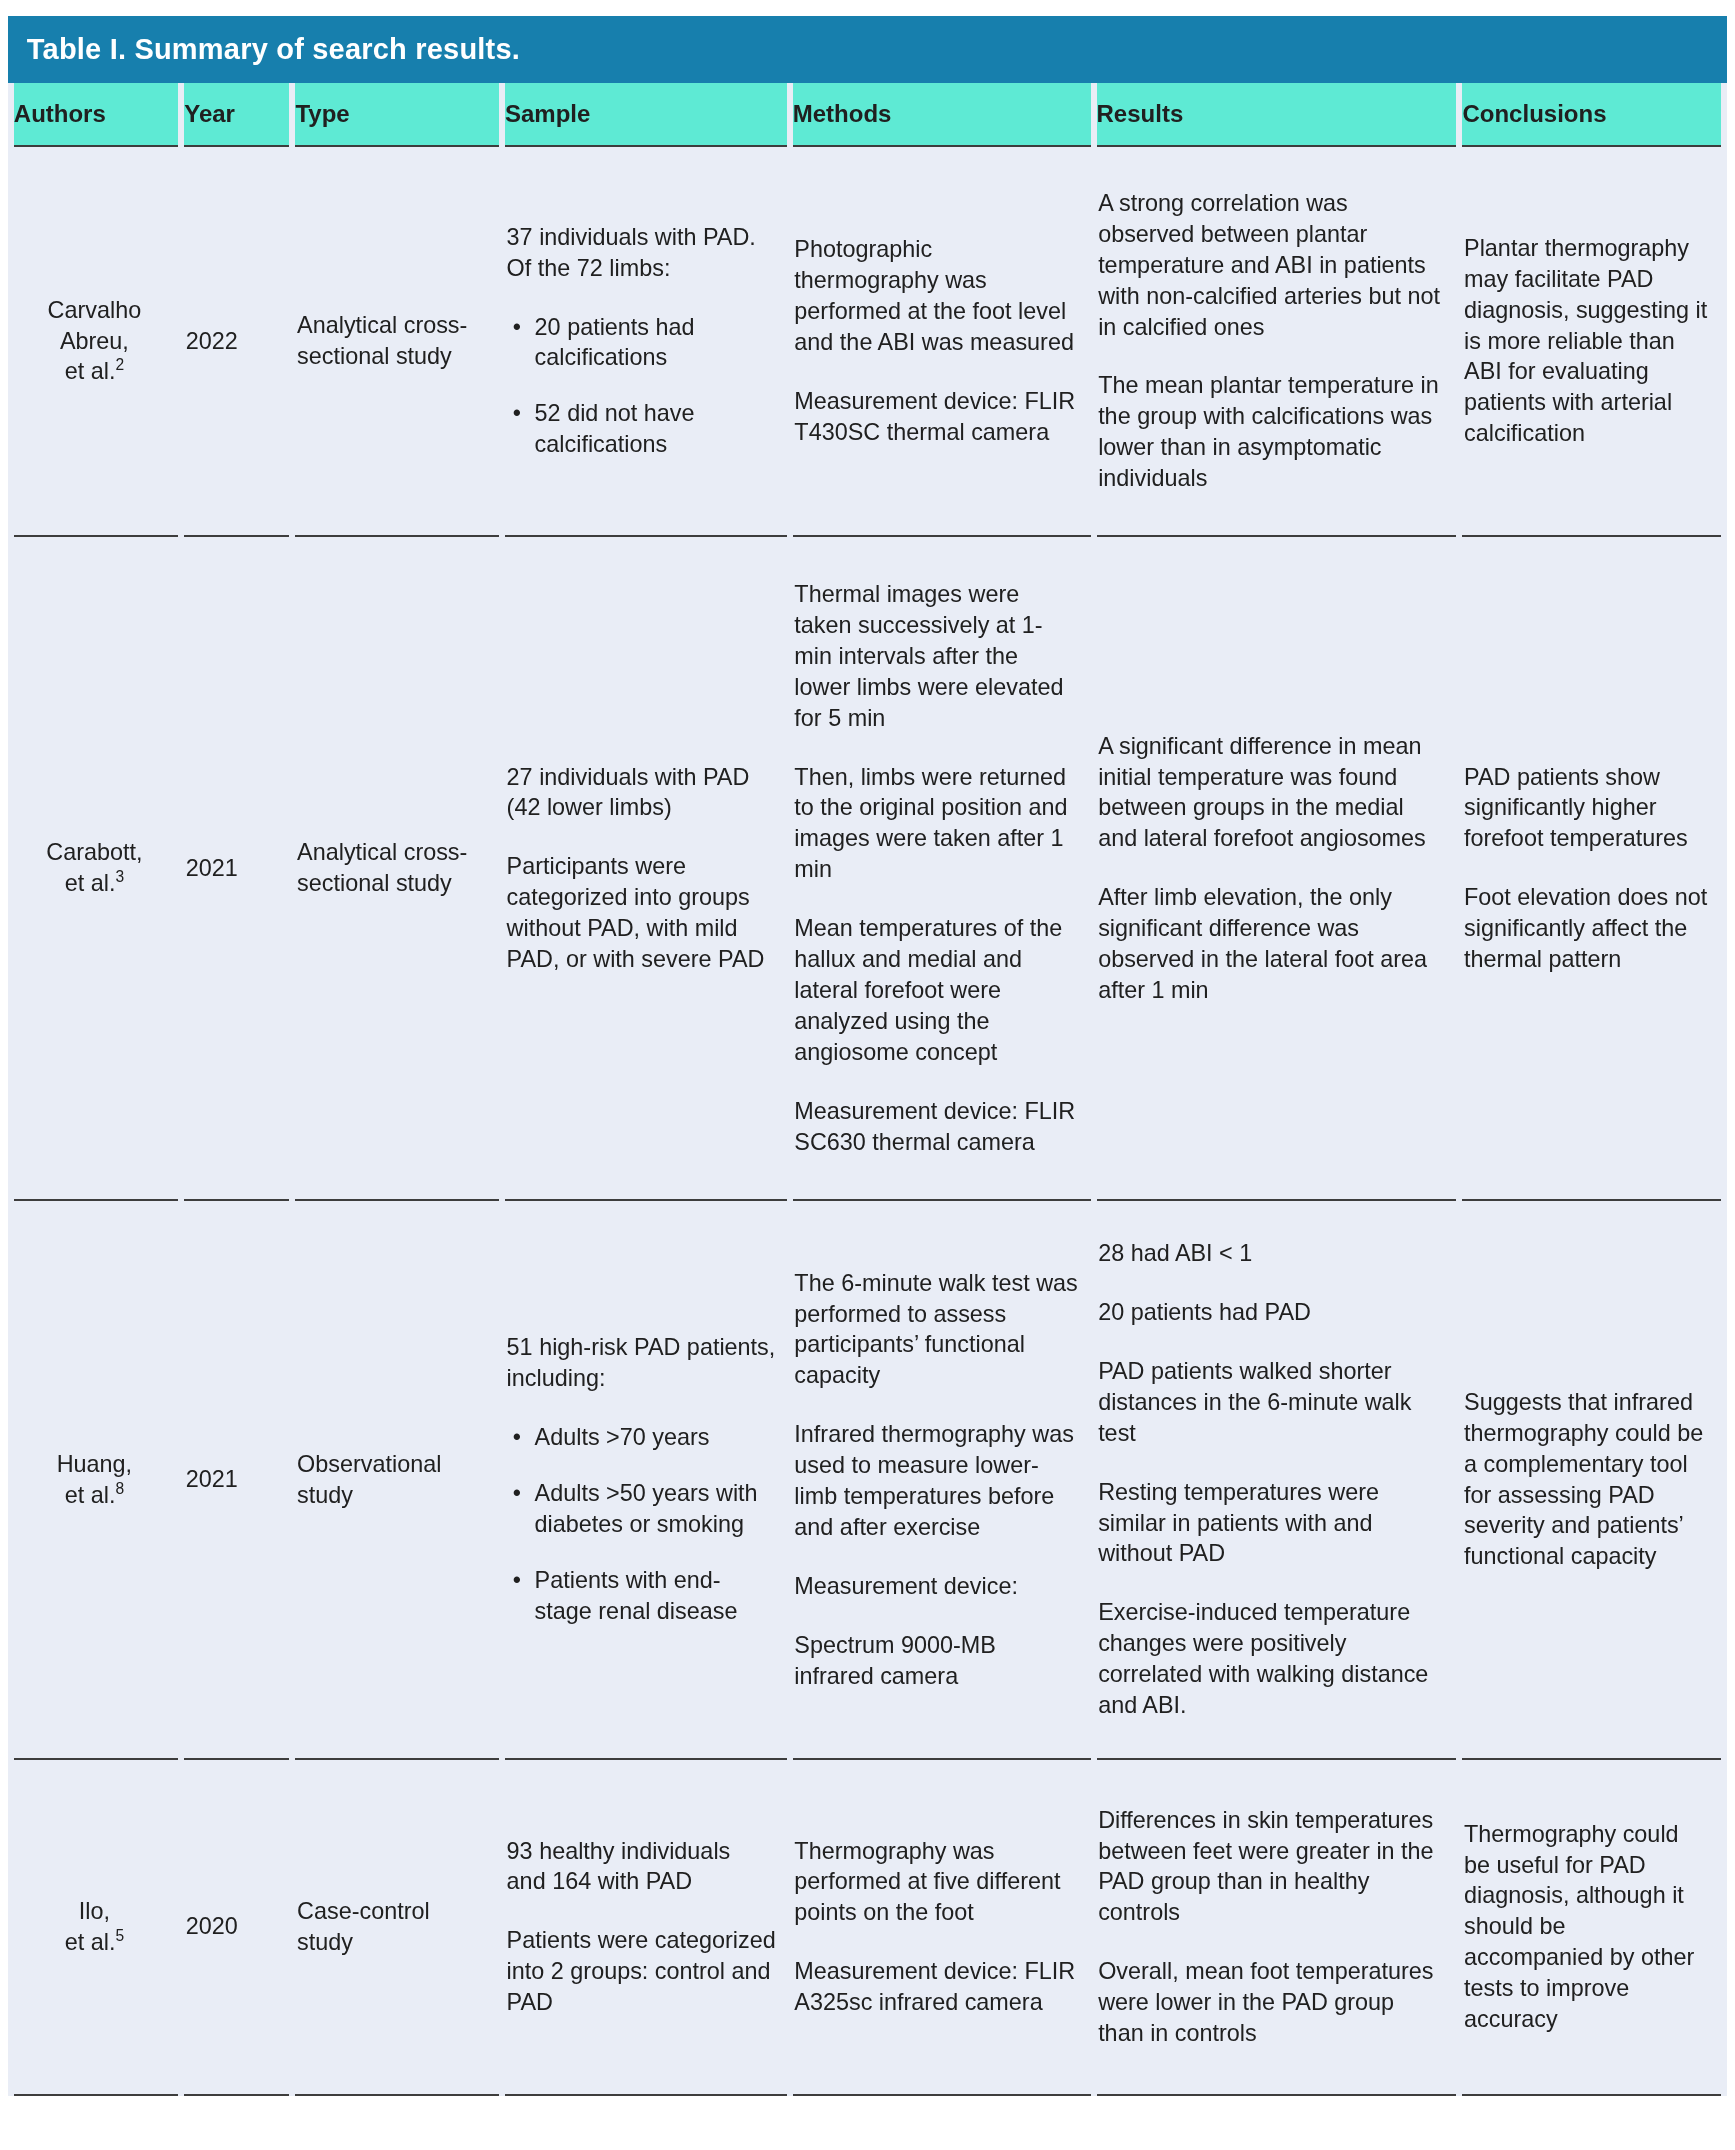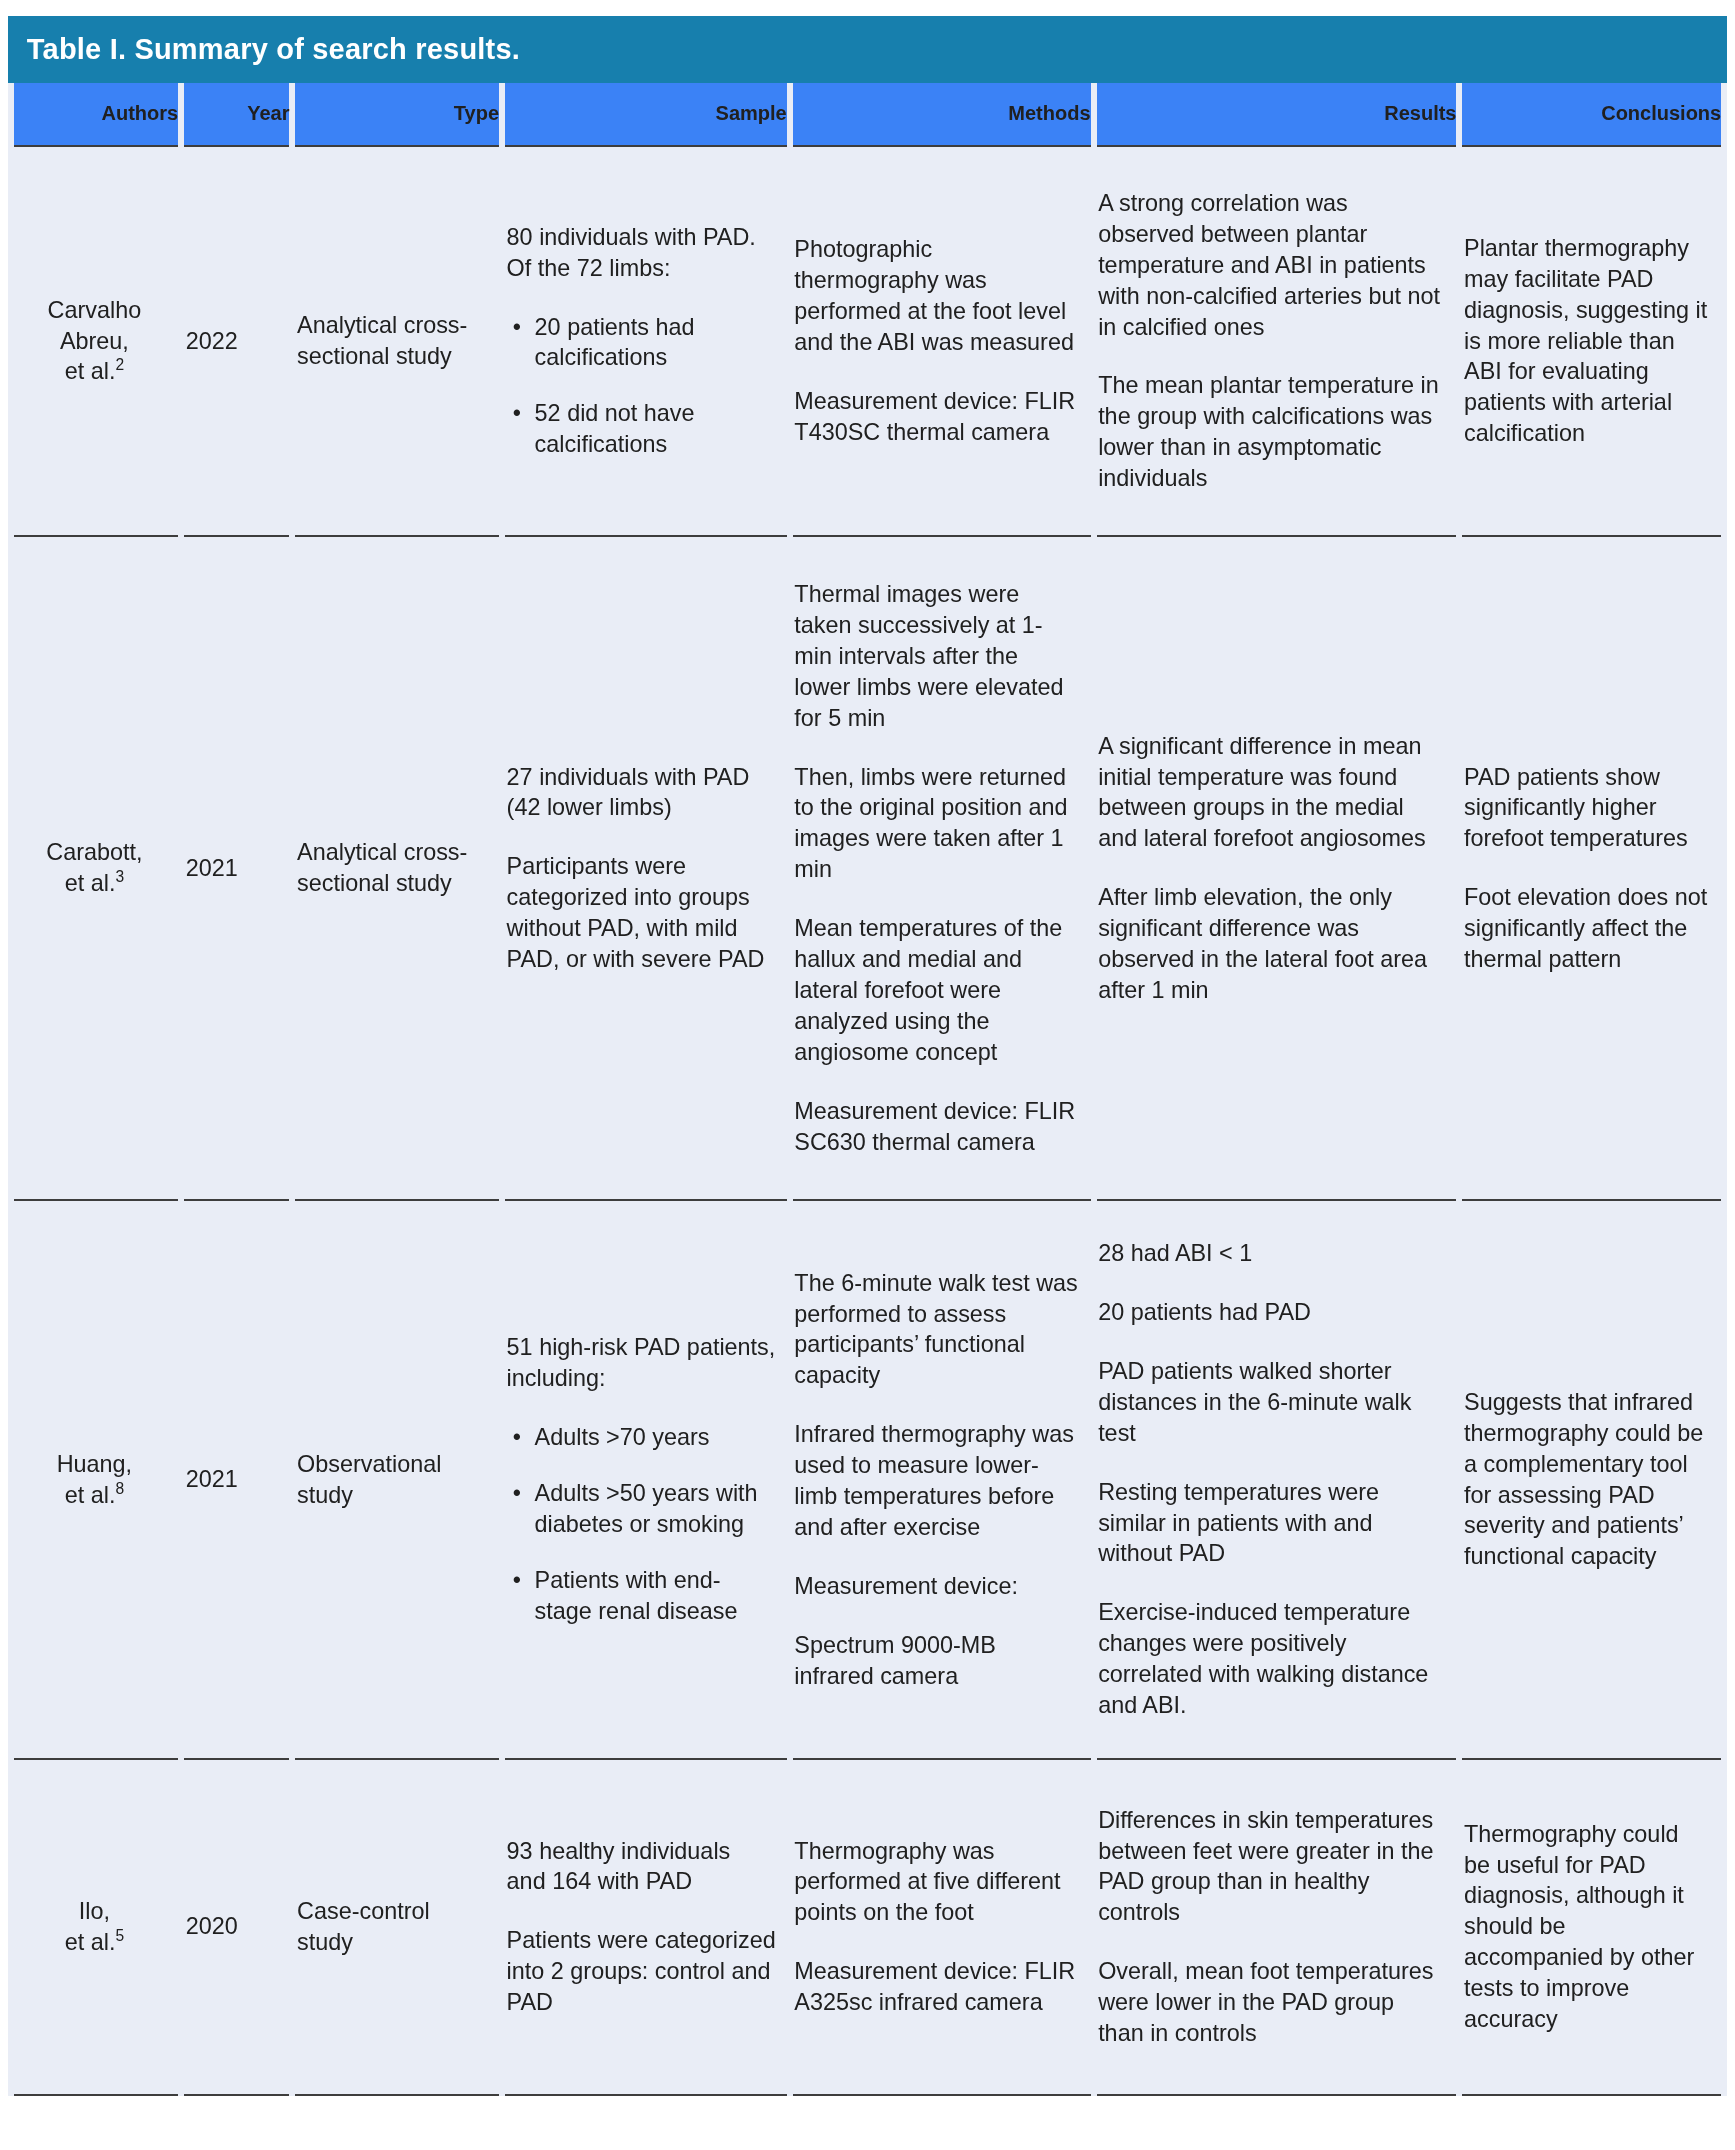--- a/index.html
+++ b/index.html
@@ -19,21 +19,21 @@
     font-size:23.4px;line-height:1.32;color:#202020;table-layout:fixed;
   }
   col.c-authors{width:164px;}
   col.c-year{width:105px;}
   col.c-type{width:203px;}
   col.c-sample{width:281px;}
   col.c-methods{width:297px;}
   col.c-results{width:359px;}
   col.c-conclusions{width:258px;}
   thead th{
-    background:#3b82f6;font-weight:bold;font-size:20px;text-align:right;
+    background:#5eead4;font-weight:bold;font-size:24px;text-align:left;
     height:62px;vertical-align:middle;border-bottom:2.3px solid #3d3d3d;
     padding:0;
   }
   tbody td{
     vertical-align:middle;text-align:left;
     padding:23.4px 11px 23.4px 1.6px;border-bottom:2.3px solid #3d3d3d;
   }
   tbody td:first-child{padding-left:7.8px;text-align:center;}
   tr.row-0 td{height:342px;margin-top:12px;}
   tr.row-1 td{height:615px;}
@@ -80,21 +80,21 @@
           <th>Results</th>
           <th>Conclusions</th>
         </tr>
       </thead>
       <tbody>
           <tr class="row-0">
             <td><span>Carvalho Abreu,</span><br><span>et al.<sup>2</sup></span></td>
             <td>2022</td>
             <td>Analytical cross-sectional study</td>
             <td>
-              <p>80 individuals with PAD. Of the 72 limbs:</p>
+              <p>37 individuals with PAD. Of the 72 limbs:</p>
               <ul>
                 <li>20 patients had calcifications</li>
                 <li>52 did not have calcifications</li>
               </ul>
             </td>
             <td>
               <p>Photographic thermography was performed at the foot level and the ABI was measured</p>
               <p>Measurement device: FLIR T430SC thermal camera</p>
             </td>
             <td>

